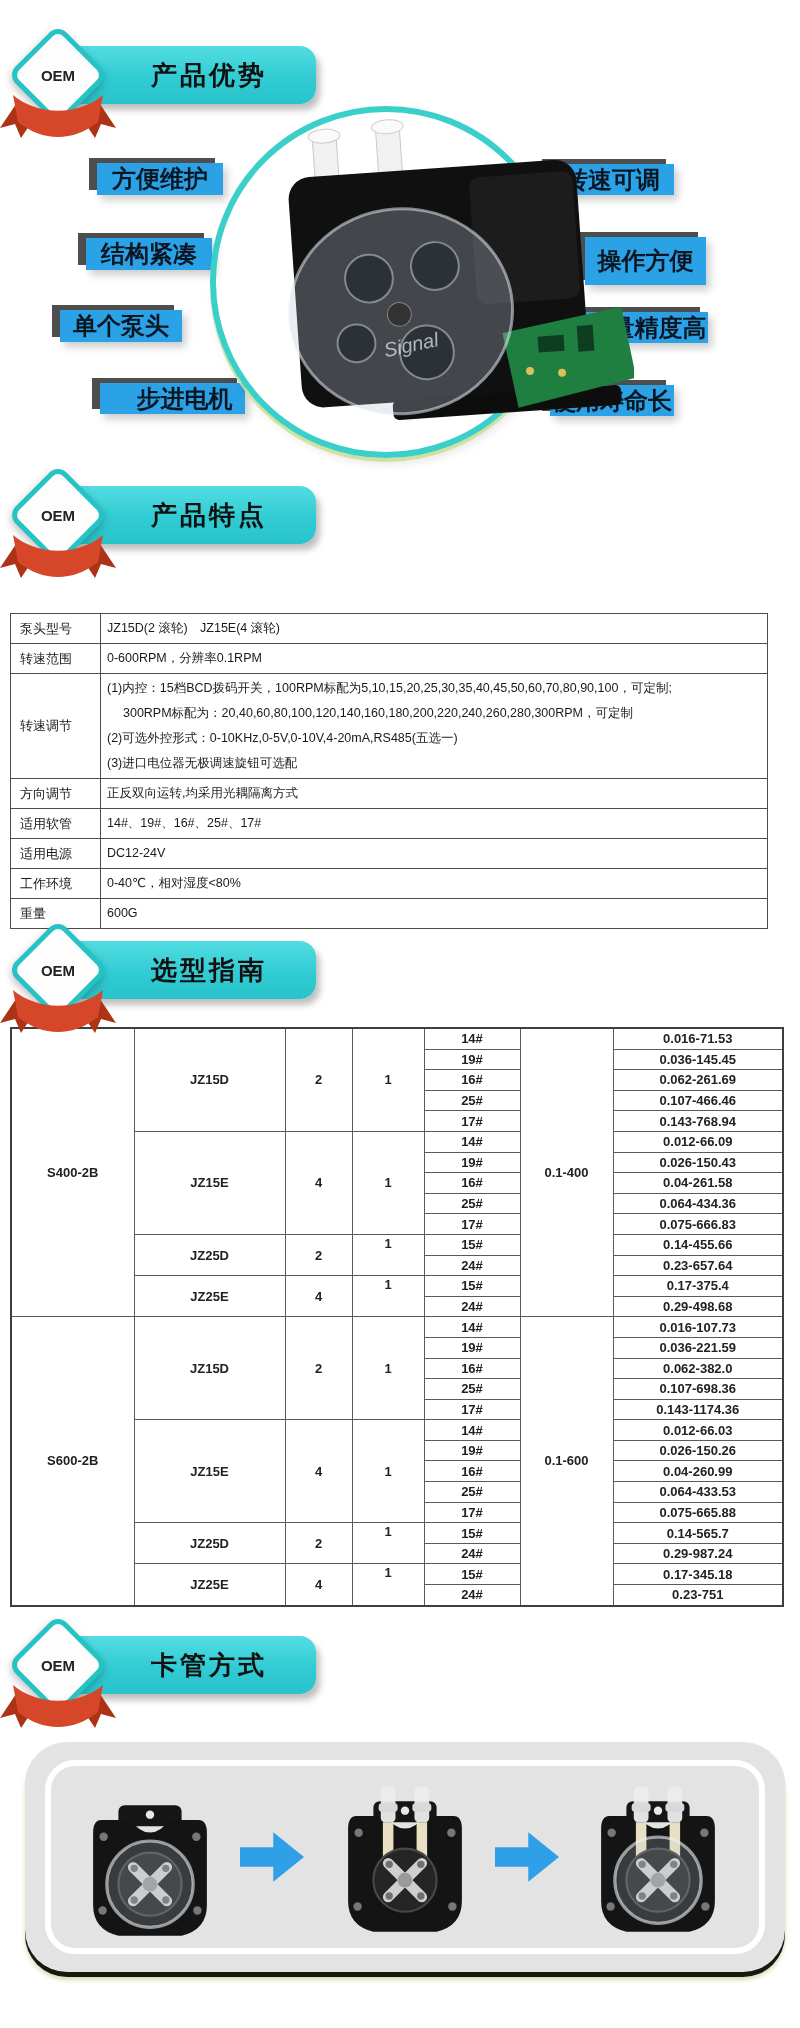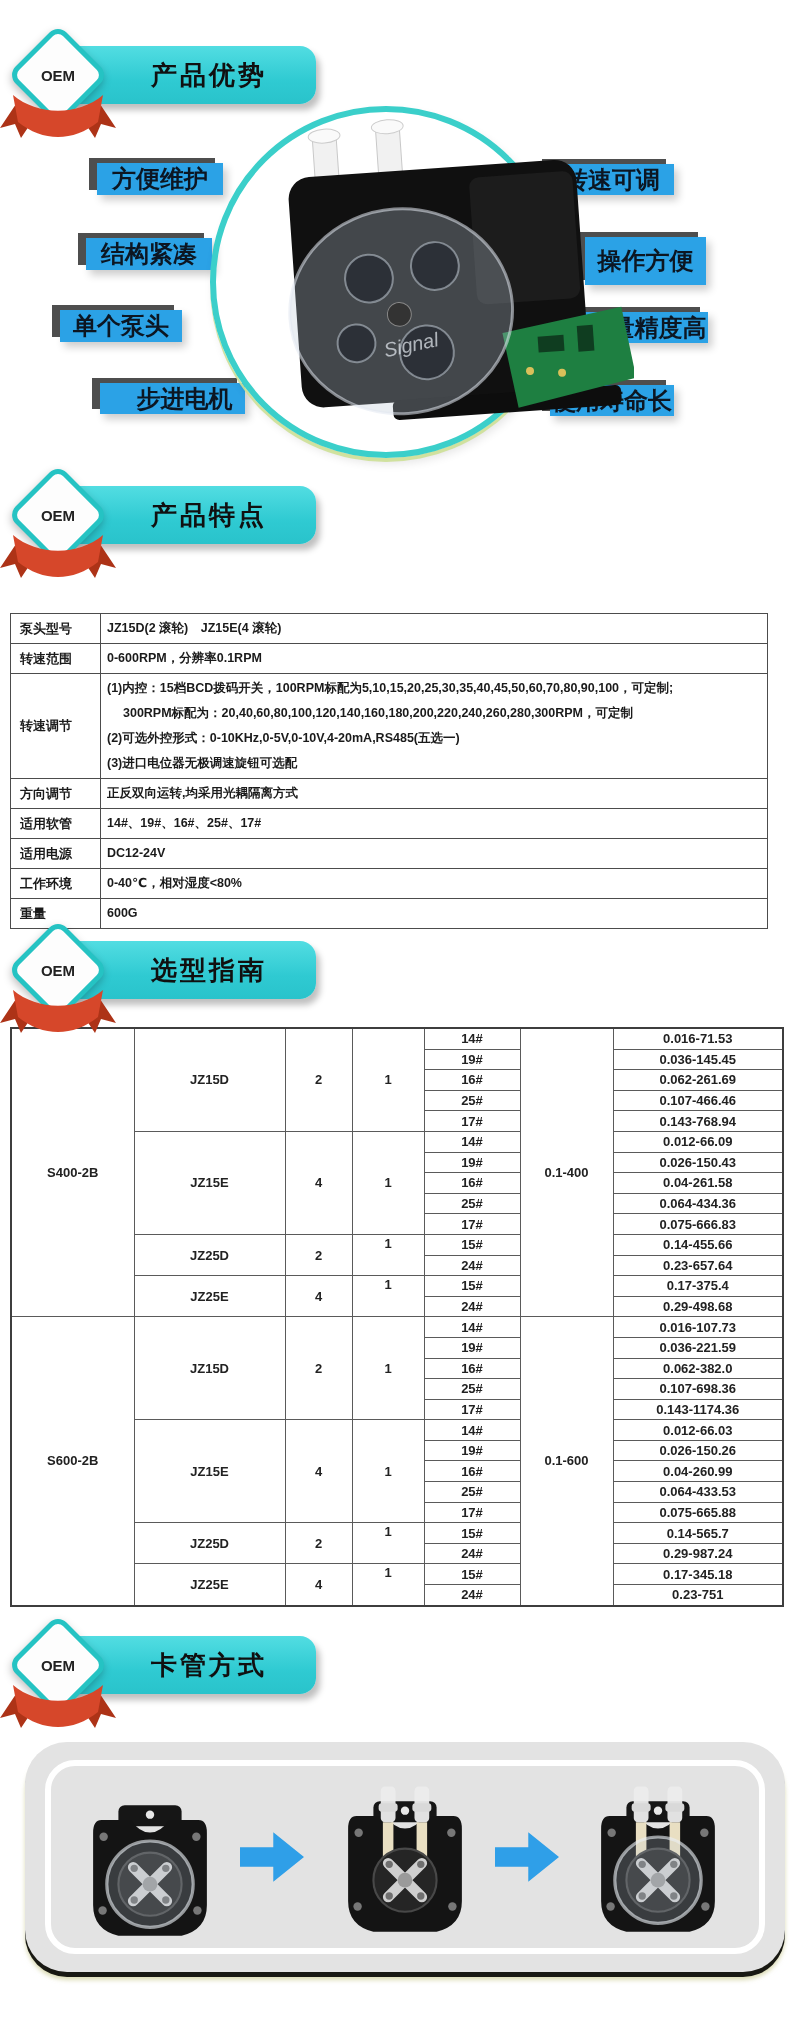--- a/index.html
+++ b/index.html
@@ -34,21 +34,21 @@
   #f8{left:550px;top:385px;width:124px;height:31px;}
 
   
   .ring{position:absolute;left:210px;top:106px;width:340px;height:340px;border-radius:50%;
     border:6px solid #3bcfca;box-shadow:0 4px 0 rgba(205,224,150,0.9),3px 6px 10px rgba(0,0,0,0.10);z-index:1;}
   #photo{position:absolute;left:236px;top:116px;width:398px;height:330px;z-index:2;}
 
   
   #spec{position:absolute;left:10px;top:613px;}
   #spec table{border-collapse:collapse;width:758px;table-layout:fixed;}
-  #spec td{border:1.5px solid #4c4c4c;font-size:13px;font-weight:bold;color:#1a1a1a;
+  #spec td{border:1.5px solid #4c4c4c;font-size:13px;font-weight:normal;color:#1a1a1a;
     padding:2px 6px;vertical-align:middle;}
   #spec td.lbl{width:74px;padding-left:9px;}
   #spec tr{height:25px;}
   #spec tr.tall{height:104px;}
   .spec-line{white-space:nowrap;line-height:25px;font-size:12.5px;overflow:hidden;}
 
   
   #sel{position:absolute;left:10px;top:1027px;}
   #sel table{border-collapse:collapse;width:772px;table-layout:fixed;border:2px solid #3e3e3e;}
   #sel td{border:1px solid #5a5a5a;text-align:center;font-size:13px;font-weight:bold;color:#222;

